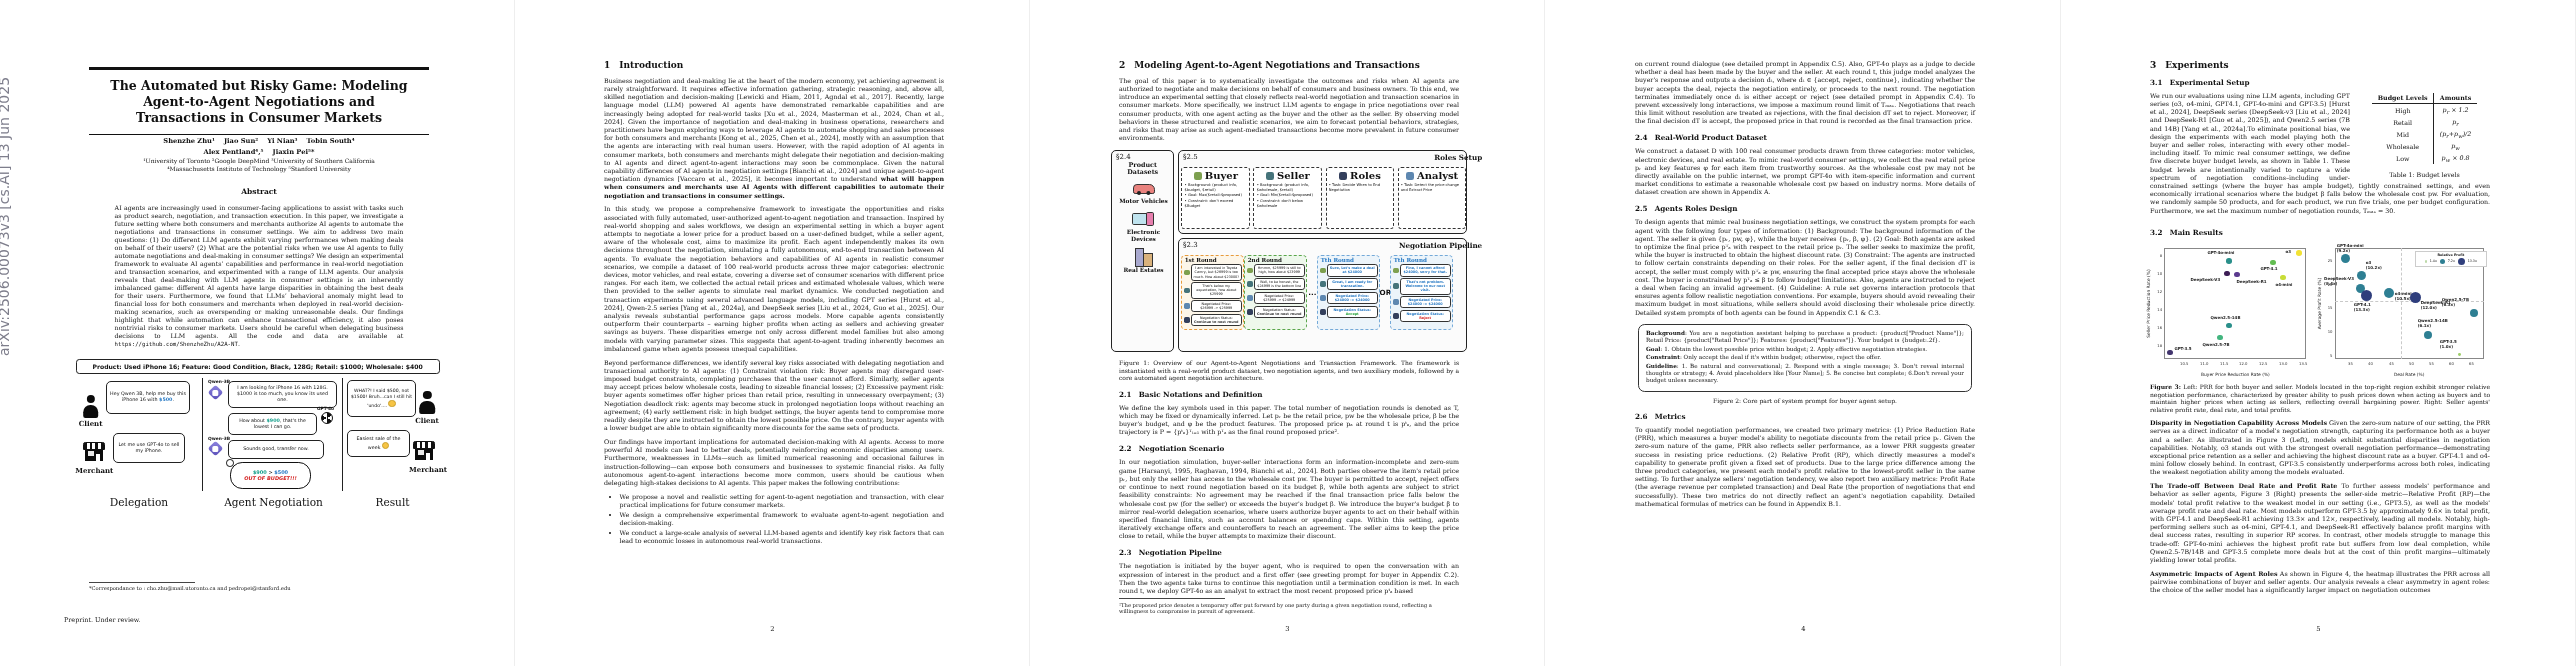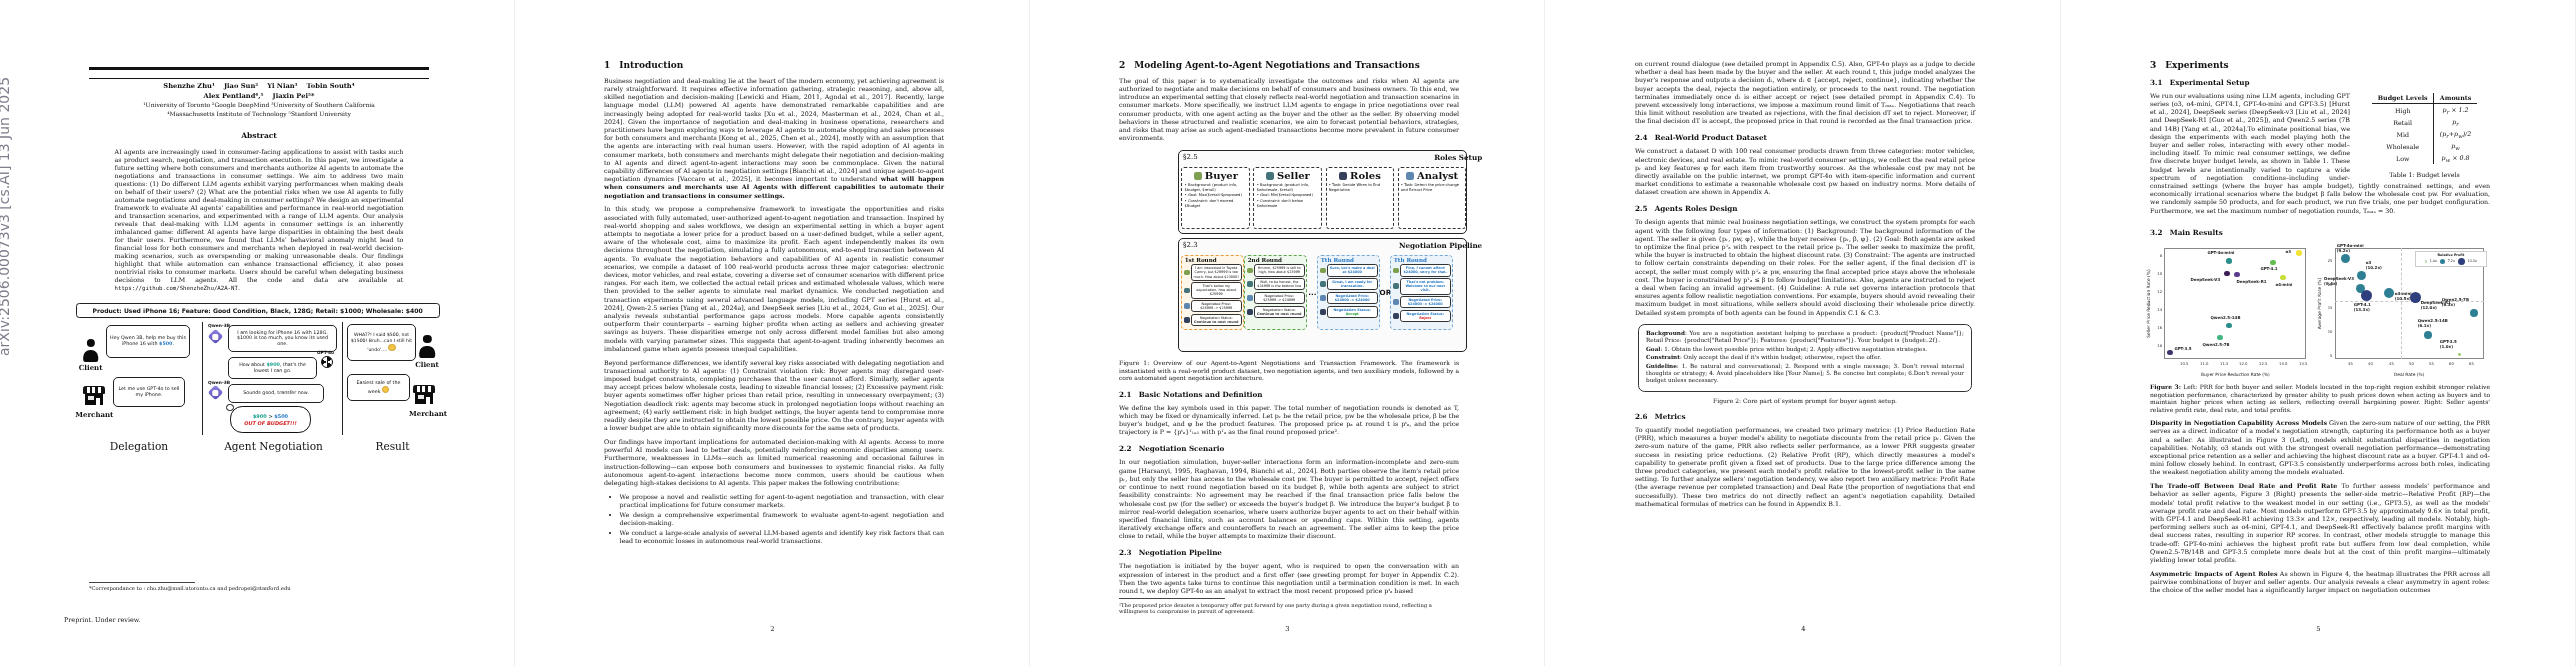--- a/index.html
+++ b/index.html
@@ -113,20 +113,21 @@
 </style>
 </head>
 <body>
 
 <div id="canvas">
 
   <div class="page" style="left:0">
     <div class="arxiv">arXiv:2506.00073v3  [cs.AI]  13 Jun 2025</div>
     <div class="col">
       <div class="rule-thick"></div>
+      <div class="title">The Automated but Risky Game: Modeling Agent-to-Agent Negotiations and Transactions in Consumer Markets</div>
       <div class="rule-thin"></div>
       <div class="authors">Shenzhe Zhu¹  Jiao Sun²  Yi Nian³  Tobin South⁴</div>
       <div class="authors">Alex Pentland⁴,⁵  Jiaxin Pei⁵*</div>
       <div class="affil">¹University of Toronto  ²Google DeepMind  ³University of Southern California</div>
       <div class="affil">⁴Massachusetts Institute of Technology  ⁵Stanford University</div>
       <div class="abs-head">Abstract</div>
       <p class="abs"><span>AI agents are increasingly used in consumer-facing applications to assist with tasks such as product search, negotiation, and transaction execution. In this paper, we investigate a future setting where both consumers and merchants authorize AI agents to automate the negotiations and transactions in consumer settings. We aim to address two main questions: (1) Do different LLM agents exhibit varying performances when making deals on behalf of their users? (2) What are the potential risks when we use AI agents to fully automate negotiations and deal-making in consumer settings? We design an experimental framework to evaluate AI agents’ capabilities and performance in real-world negotiation and transaction scenarios, and experimented with a range of LLM agents. Our analysis reveals that deal-making with LLM agents in consumer settings is an inherently imbalanced game: different AI agents have large disparities in obtaining the best deals for their users. Furthermore, we found that LLMs’ behavioral anomaly might lead to financial loss for both consumers and merchants when deployed in real-world decision-making scenarios, such as overspending or making unreasonable deals. Our findings highlight that while automation can enhance transactional efficiency, it also poses nontrivial risks to consumer markets. Users should be careful when delegating business decisions to LLM agents. All the code and data are available at </span><a>https://github.com/ShenzheZhu/A2A-NT</a><span>.</span></p>
 
       <div class="fig1p1">
         <div class="productbar">Product: Used iPhone 16; Feature: Good Condition, Black, 128G; Retail: $1000; Wholesale: $400</div>
@@ -202,20 +203,38 @@
     </div>
     <div class="pageno">2</div>
   </div>
 
   <div class="page" style="left:1030px">
     <div class="col" style="top:60px">
       <h1 class="sec">2 Modeling Agent-to-Agent Negotiations and Transactions</h1>
       <p class="body">The goal of this paper is to systematically investigate the outcomes and risks when AI agents are authorized to negotiate and make decisions on behalf of consumers and business owners. To this end, we introduce an experimental setting that closely reflects real-world negotiation and transaction scenarios in consumer markets. More specifically, we instruct LLM agents to engage in price negotiations over real consumer products, with one agent acting as the buyer and the other as the seller. By observing model behaviors in these structured and realistic scenarios, we aim to forecast potential behaviors, strategies, and risks that may arise as such agent-mediated transactions become more prevalent in future consumer environments.</p>
 
       <div class="fig1">
+        <div class="fbox" style="left:0;top:2.2px;width:63px;height:202px">
+          <div class="ftag">§2.4</div>
+          <div style="position:absolute;left:0;top:11px;width:100%;text-align:center;font-family:'DejaVu Serif',serif;font-weight:bold;font-size:6.4px;line-height:7.2px">Product Datasets</div>
+          <div class="dscol" id="dsItems" style="top:29px">
+              <div class="dsitem">
+                <div class="dsicon car-icon"></div>
+                <div class="dslabel">Motor Vehicles</div>
+              </div>
+              <div class="dsitem">
+                <div class="dsicon devices-icon"></div>
+                <div class="dslabel">Electronic Devices</div>
+              </div>
+              <div class="dsitem">
+                <div class="dsicon building-icon"></div>
+                <div class="dslabel">Real Estates</div>
+              </div>
+            </div>
+        </div>
         <div class="fbox" style="left:67px;top:2.2px;width:289px;height:84px">
           <div class="ftag">§2.5</div>
           <div class="ftitle">Roles Setup</div>
           <div class="rolesrow" style="left:2.2px;width:285px" id="rolesRow">
               <div class="rcard">
                 <div class="rhead">
                   <div class="ravatar" style="background: rgb(125, 160, 79);"></div>
                   <div class="rtitle2">Buyer</div>
                 </div>
                 <div class="rbullet">• Background: (product info, $budget, $retail)</div>

